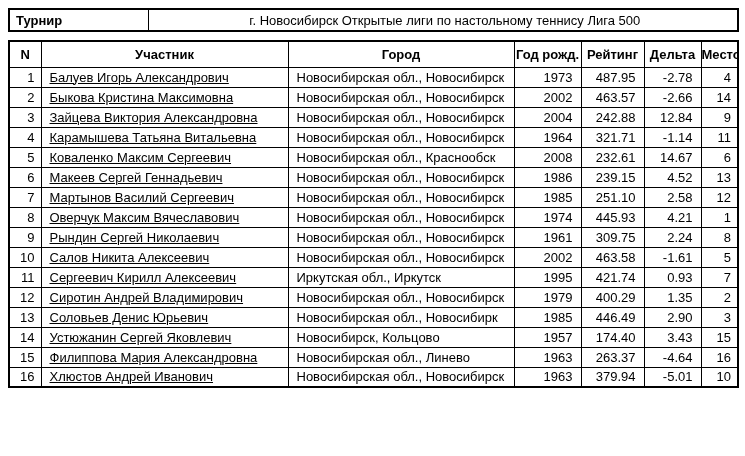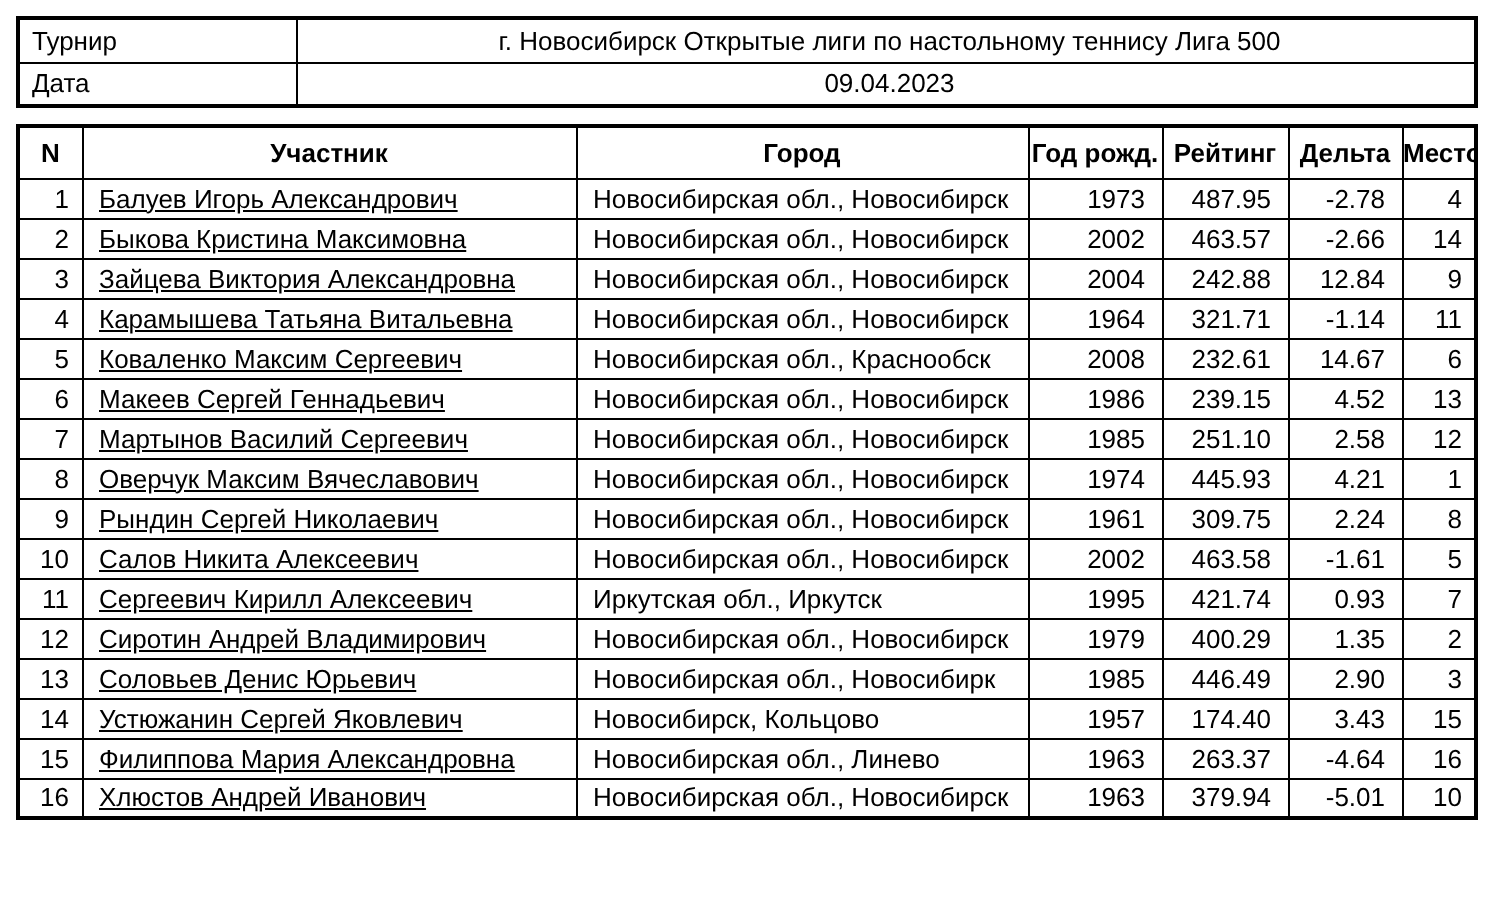--- a/index.html
+++ b/index.html
@@ -33,21 +33,21 @@
 
   
   table.info-table {
     margin-bottom: 8px;
   }
   .info-table td {
     height: 22px;
     vertical-align: middle;
   }
   .info-table td.info-label {
-    font-weight: normal;
+    font-weight: bold;
     text-align: left;
     padding-left: 6px;
   }
   .info-table td.info-value {
     text-align: center;
     padding-left: 4px;
   }
 
   
   .results-table th {
@@ -73,24 +73,20 @@
 
 <table class="info-table">
   <colgroup>
     <col style="width:139px">
     <col style="width:590px">
   </colgroup>
   <tbody id="info-body">
       <tr>
         <td class="info-label">Турнир</td>
         <td class="info-value">г. Новосибирск Открытые лиги по настольному теннису Лига 500</td>
-      </tr>
-      <tr>
-        <td class="info-label">Дата</td>
-        <td class="info-value">09.04.2023</td>
       </tr>
     </tbody>
 </table>
 
 <table class="results-table">
   <colgroup>
     <col style="width:32px">
     <col style="width:247px">
     <col style="width:226px">
     <col style="width:67px">

